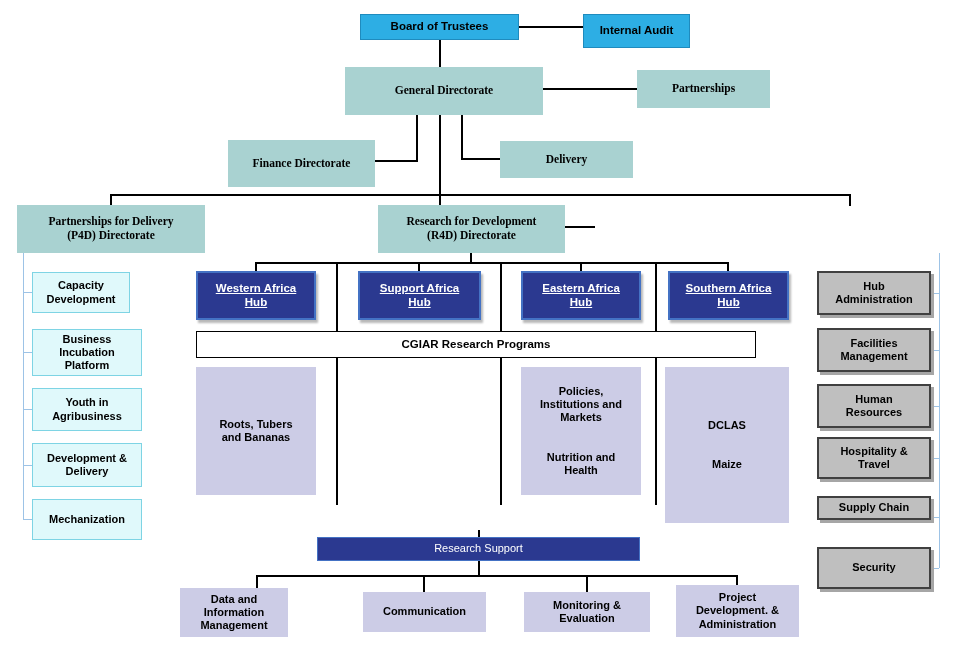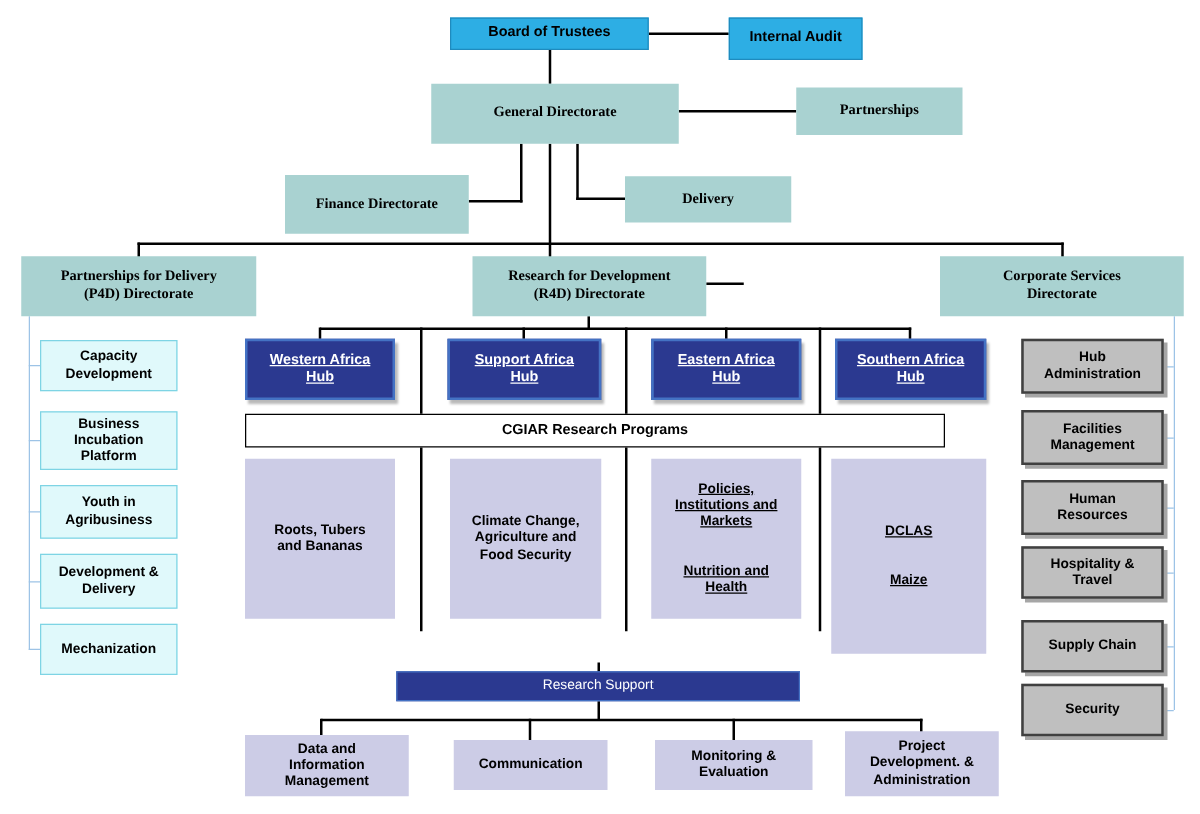--- a/index.html
+++ b/index.html
@@ -11,21 +11,21 @@
   .box span{white-space:pre-line;}
   .fs12{font-size:11.5px;}
   .bright{background:#2DAEE4;border:1px solid #1F8BBE;}
   .teal{background:#A9D2D1;font-family:Liberation Serif, serif;}
   .navy{background:#2B3990;color:#ffffff;border:2px solid #4472C4;box-shadow:2px 3px 2px rgba(0,0,0,0.28);text-decoration:underline;}
   .navythin{background:#2B3990;color:#ffffff;border:1px solid #4472C4;font-weight:normal;box-shadow:none;}
   .pale{background:#E0F9FB;border:1px solid #7ED4E4;}
   .lav{background:#CCCCE6;}
   .whitebar{background:#ffffff;border:1px solid #000;}
   .gray{background:#BFBFBF;border:2px solid #404040;box-shadow:3px 3px 0 #A6A6A6;}
-  .prog3{justify-content:center;gap:26px;text-decoration:underline;}
+  .prog3{justify-content:center;gap:26px;}
 </style>
 </head>
 <body>
 
 <div class="canvas">
 
   <div class="line" style="left:519px;top:26px;width:64px;height:2px"></div>
   <div class="line" style="left:439px;top:40px;width:2px;height:27px"></div>
   <div class="line" style="left:543px;top:88px;width:94px;height:2px"></div>
   <div class="line" style="left:439px;top:115px;width:2px;height:91px"></div>
@@ -89,26 +89,22 @@
     </div>
 
   <div class="box teal fs12" style="left:17px;top:205px;width:188px;height:48px">
     <span>Partnerships for Delivery
 (P4D) Directorate</span>
     </div>
   <div class="box teal fs12" style="left:378px;top:205px;width:187px;height:48px">
     <span>Research for Development
 (R4D) Directorate</span>
     </div>
-  <div class="box teal fs12" style="left:752px;top:205px;width:195px;height:48px">
-    <span>Corporate Services
-Directorate</span>
-    </div>
-
-  <div class="box pale" style="left:32px;top:272px;width:110px;height:41px">
+
+  <div class="box pale" style="left:32px;top:272px;width:98px;height:41px">
     <span>Capacity
 Development</span>
     </div>
   <div class="box pale" style="left:32px;top:329px;width:110px;height:47px">
     <span>Business
 Incubation
 Platform</span>
     </div>
   <div class="box pale" style="left:32px;top:388px;width:110px;height:43px">
     <span>Youth in
@@ -139,44 +135,39 @@
 Hub</span>
     </div>
 
   <div class="box whitebar fs12" style="left:196px;top:331px;width:560px;height:27px">
     <span>CGIAR  Research Programs</span>
     </div>
 
   <div class="box lav" style="left:196px;top:367px;width:120px;height:128px">
     <span>Roots,  Tubers
 and Bananas</span>
-    </div>
-  <div class="box lav" style="left:360px;top:367px;width:121px;height:128px">
-    <span>Climate Change,
-Agriculture and
-Food Security</span>
     </div>
   <div class="box lav prog3" style="left:521px;top:367px;width:120px;height:128px">
     <span>Policies,
 Institutions  and
 Markets</span>
     <span>Nutrition and
 Health</span>
     </div>
   <div class="box lav prog3" style="left:665px;top:367px;width:124px;height:156px">
     <span>DCLAS</span>
     <span>Maize</span>
     </div>
 
 
   <div class="box navythin" style="left:317px;top:537px;width:323px;height:24px">
     <span>Research  Support</span>
     </div>
 
-  <div class="box lav" style="left:196px;top:588px;width:131px;height:49px">
+  <div class="box lav" style="left:180px;top:588px;width:108px;height:49px">
     <span>Data and
 Information
 Management</span>
     </div>
   <div class="box lav" style="left:363px;top:592px;width:123px;height:40px">
     <span>Communication</span>
     </div>
   <div class="box lav" style="left:524px;top:592px;width:126px;height:40px">
     <span>Monitoring &amp;
 Evaluation</span>
@@ -196,20 +187,20 @@
 Management</span>
     </div>
   <div class="box gray" style="left:817px;top:384px;width:114px;height:44px">
     <span>Human
 Resources</span>
     </div>
   <div class="box gray" style="left:817px;top:437px;width:114px;height:42px">
     <span>Hospitality &amp;
 Travel</span>
     </div>
-  <div class="box gray" style="left:817px;top:496px;width:114px;height:42px">
+  <div class="box gray" style="left:817px;top:496px;width:114px;height:24px">
     <span>Supply Chain</span>
     </div>
   <div class="box gray" style="left:817px;top:547px;width:114px;height:42px">
     <span>Security</span>
     </div>
 
 </div>
 
 </body></html>

